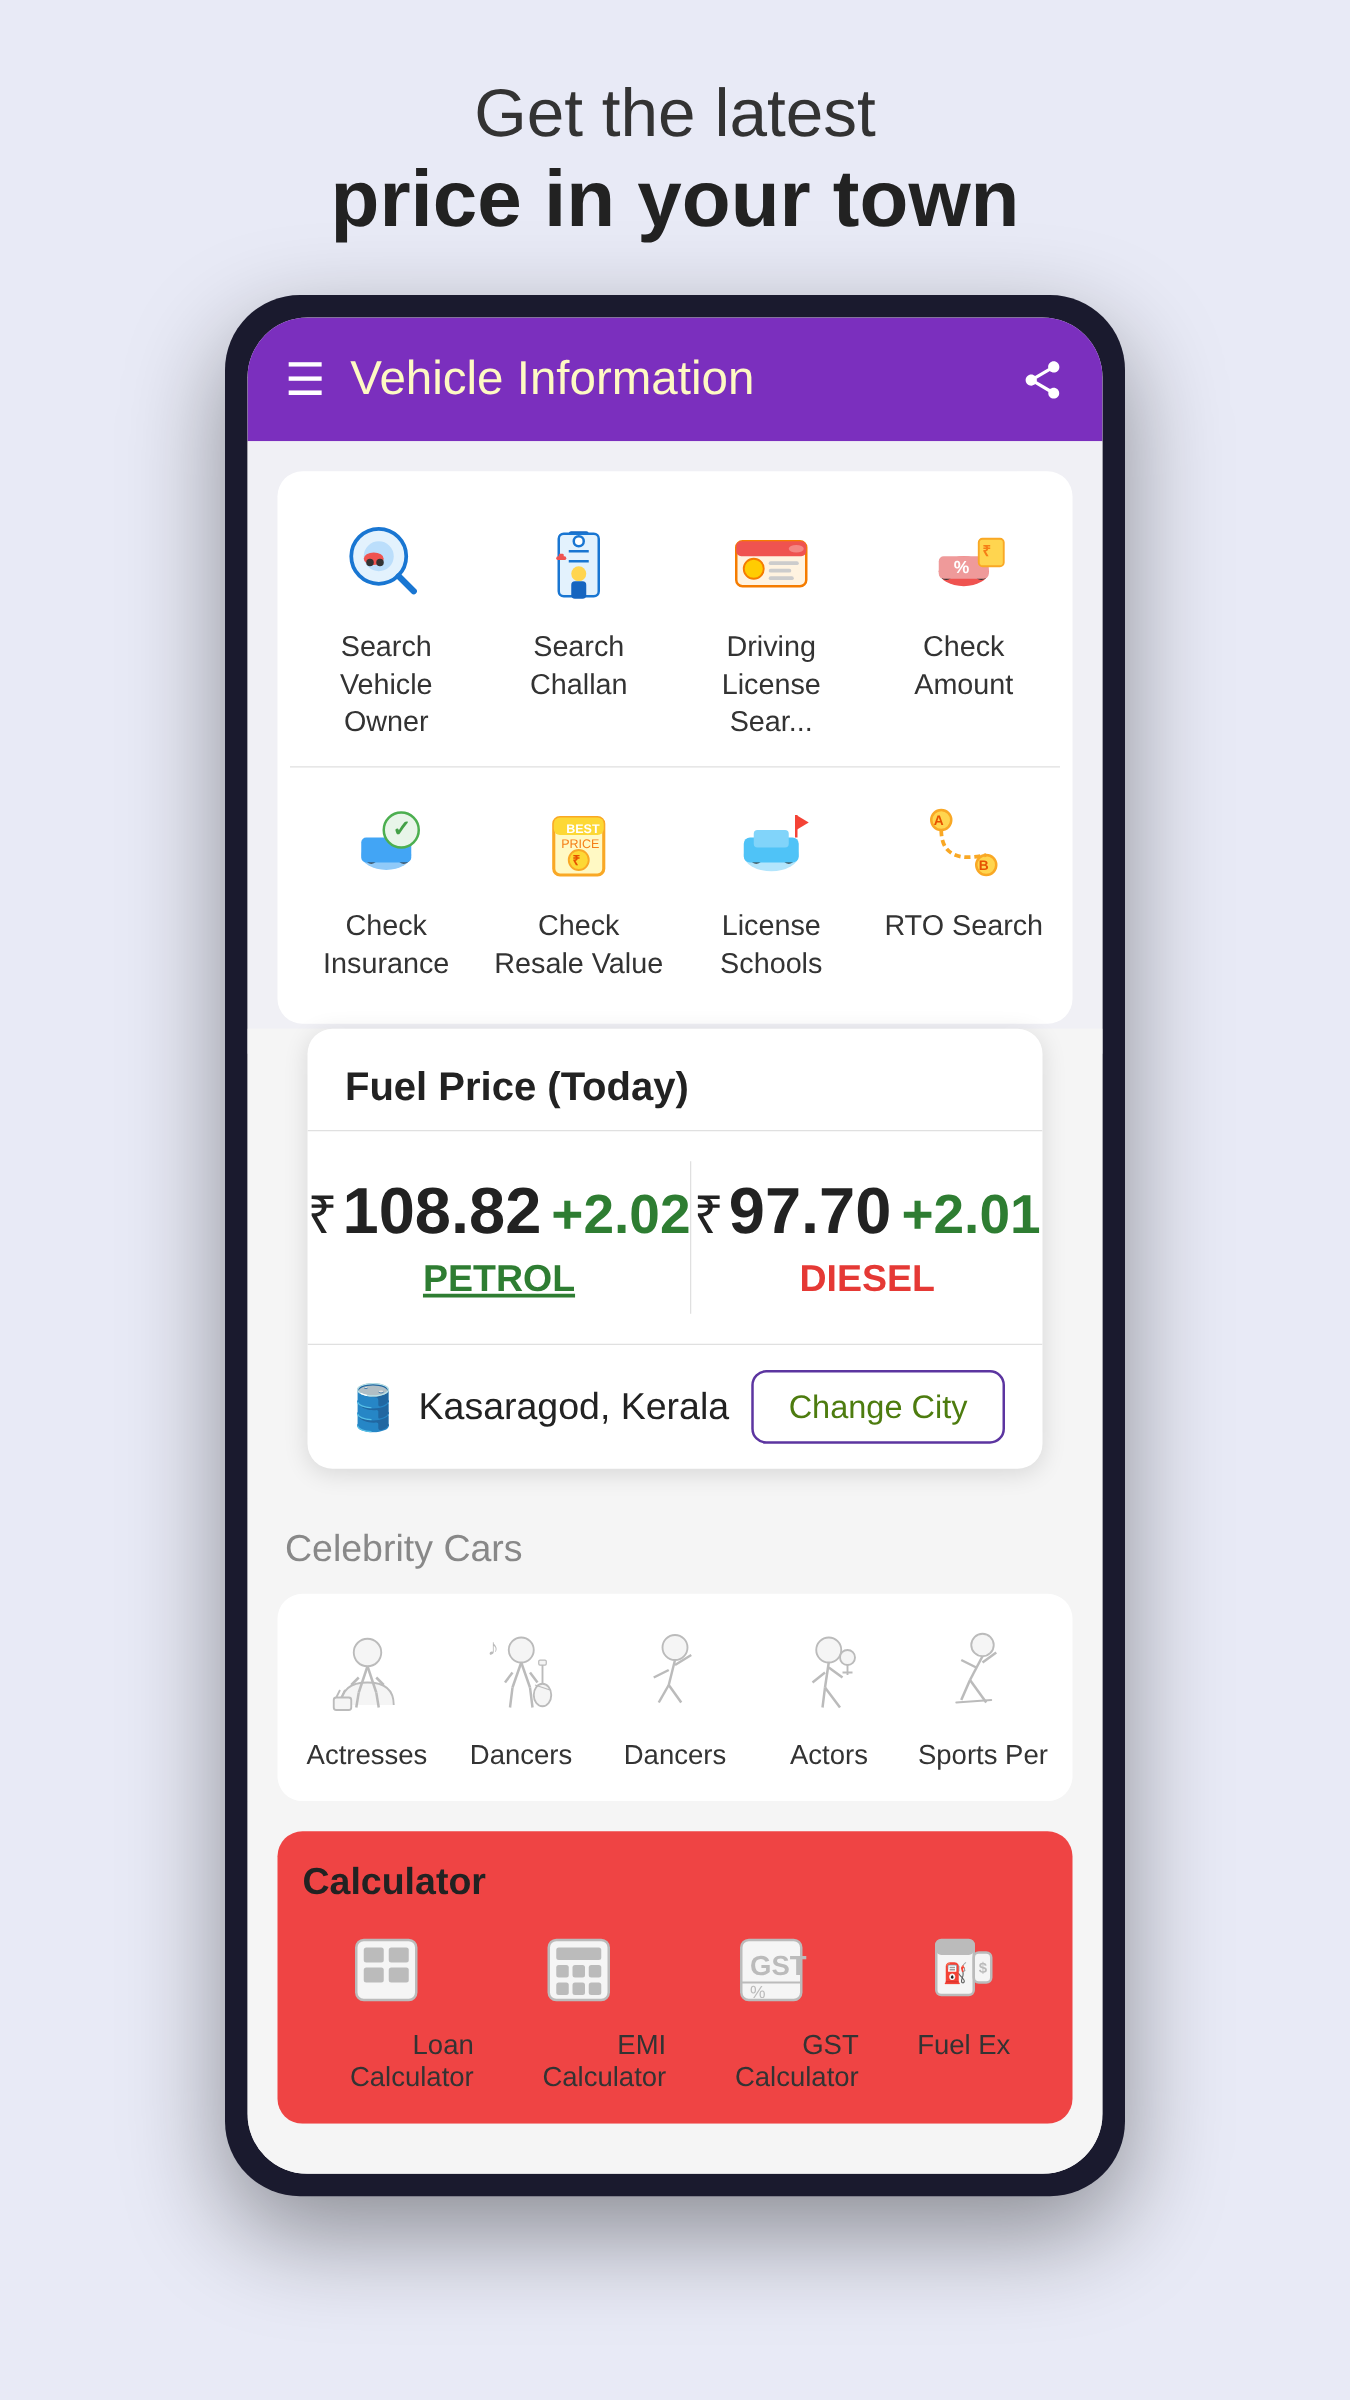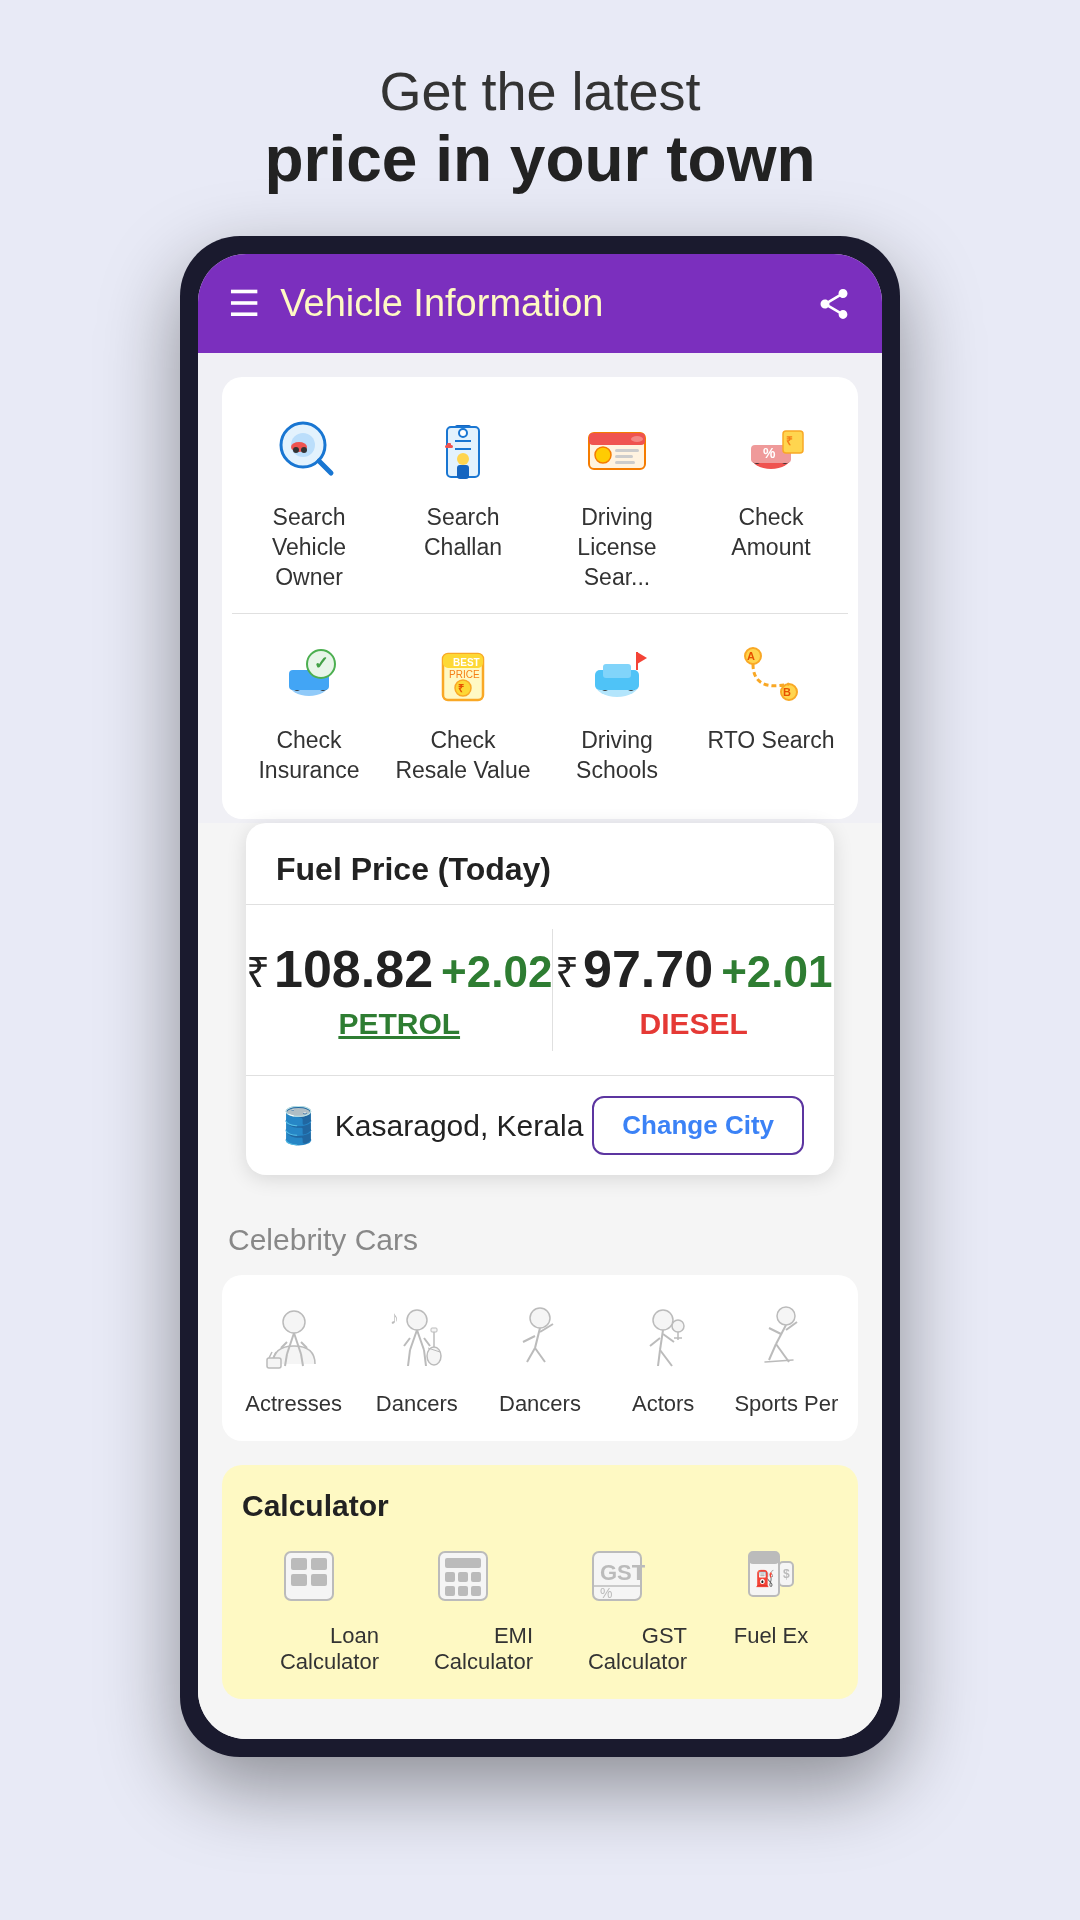--- a/index.html
+++ b/index.html
@@ -186,22 +186,22 @@
       flex: 1;
       font-size: 30px;
       color: #222;
       font-weight: 500;
     }
     .change-city-btn {
       border: 2px solid #5c35a0;
       border-radius: 12px;
       padding: 12px 28px;
       font-size: 26px;
-      color: #3b82f6;
-      font-weight: 700;
+      color: #4d7c0f;
+      font-weight: 400;
       background: #fff;
       cursor: pointer;
     }
     
     .celebrity-section {
       background: #f5f5f5;
       padding: 24px 24px 0 24px;
     }
     .section-label {
       font-size: 30px;
@@ -237,21 +237,21 @@
       font-size: 22px;
       color: #333;
       text-align: center;
     }
     
     .calculator-section {
       background: #f5f5f5;
       padding: 24px 24px 0 24px;
     }
     .calculator-card {
-      background: #fef9c3;
+      background: #ef4444;
       border-radius: 20px;
       padding: 24px 10px;
     }
     .calculator-header {
       font-size: 30px;
       font-weight: 600;
       color: #222;
       padding: 0 10px 18px 10px;
     }
     .calculator-row {
@@ -402,21 +402,21 @@
                 <ellipse cx="36" cy="46" rx="22" ry="13" fill="#b3e5fc"></ellipse>
                 <circle cx="24" cy="48" r="5" fill="#333"></circle>
                 <circle cx="50" cy="48" r="5" fill="#333"></circle>
                 <rect x="14" y="32" width="44" height="20" rx="5" fill="#4fc3f7"></rect>
                 <rect x="22" y="26" width="28" height="14" rx="3" fill="#81d4fa"></rect>
 
                 <line x1="56" y1="14" x2="56" y2="32" stroke="#f44336" stroke-width="2"></line>
                 <polygon points="56,14 66,20 56,26" fill="#f44336"></polygon>
               </svg>
             </div>
-            <span class="grid-item-label">Driving Schools</span>
+            <span class="grid-item-label">License Schools</span>
           </div>
           <div class="grid-item">
             <div class="grid-item-icon">
               <svg width="72" height="72" viewBox="0 0 72 72">
 
                 <circle cx="18" cy="18" r="8" fill="#ffd54f" stroke="#f9a825" stroke-width="2"></circle>
                 <circle cx="54" cy="54" r="8" fill="#ffd54f" stroke="#f9a825" stroke-width="2"></circle>
                 <path d="M18 26 Q18 54 54 46" stroke="#f9a825" stroke-width="3" fill="none" stroke-dasharray="5,3"></path>
                 <text x="12" y="22" font-size="11" fill="#e65100" font-weight="bold">A</text>
                 <text x="48" y="58" font-size="11" fill="#e65100" font-weight="bold">B</text>

